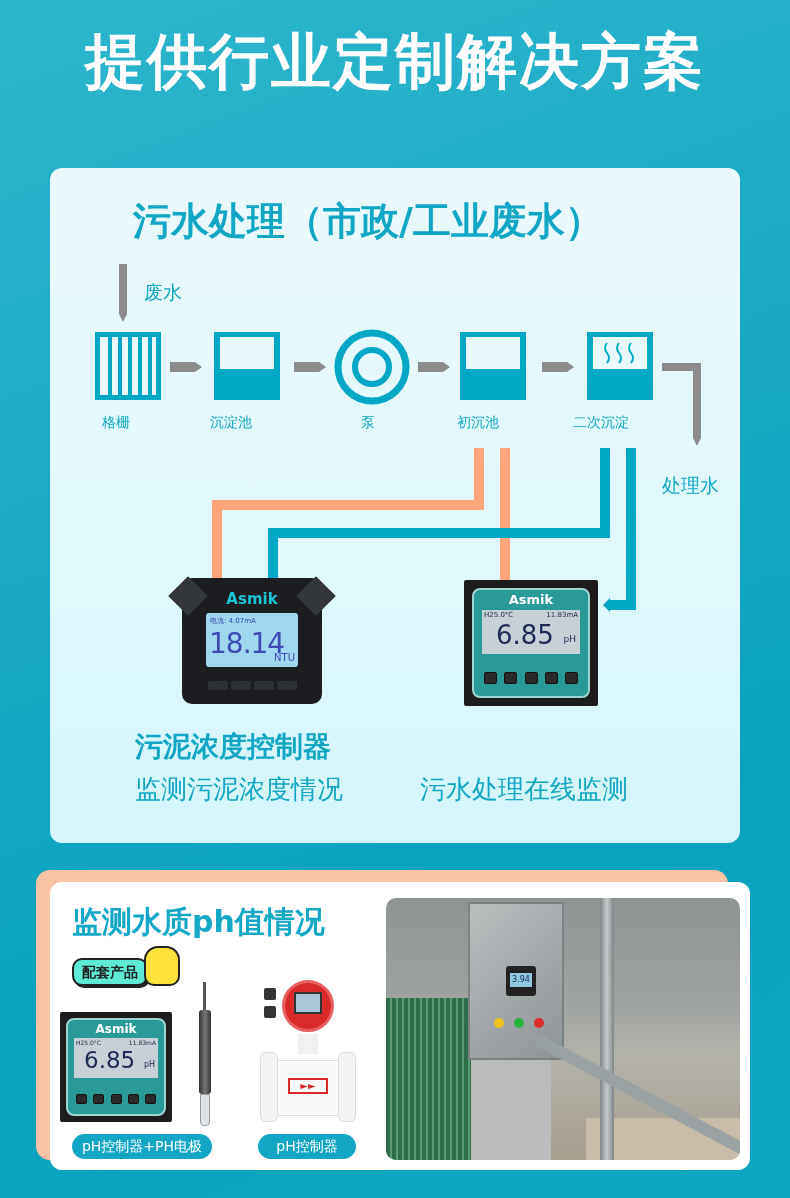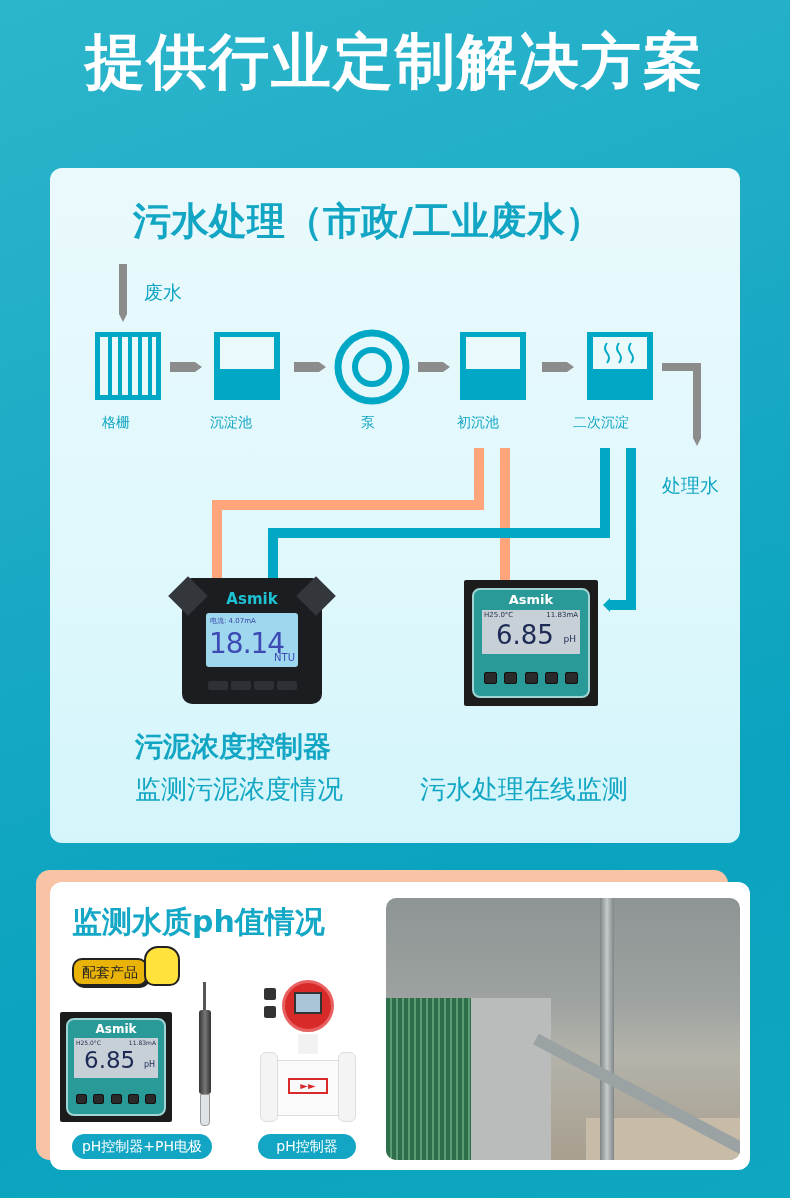--- a/index.html
+++ b/index.html
@@ -62,22 +62,22 @@
     position: absolute; left: 36px; top: 870px; width: 692px; height: 290px;
     background: #f9c3a6; border-radius: 14px;
   }
   .card2 {
     position: absolute; left: 50px; top: 882px; width: 700px; height: 288px;
     background: #ffffff; border-radius: 12px;
   }
   .card2-title { position: absolute; left: 22px; top: 20px; font-size: 30px; font-weight: bold; color: #14a8c6; white-space: nowrap; }
   .badge {
     position: absolute; left: 22px; top: 76px; width: 76px; height: 28px;
-    background: #eab308; border: 2px solid #222; border-radius: 10px;
-    font-size: 14px; font-weight: normal; color: #222; text-align: center; line-height: 24px;
+    background: #5eead4; border: 2px solid #222; border-radius: 10px;
+    font-size: 14px; font-weight: bold; color: #222; text-align: center; line-height: 24px;
     box-shadow: 2px 2px 0 #222;
   }
   .thumb {
     position: absolute; left: 94px; top: 64px; width: 36px; height: 40px;
     background: #ffe23b; border: 2px solid #222; border-radius: 14px 14px 10px 10px;
   }
   .pill {
     position: absolute; height: 25px; border-radius: 13px; background: #12a6c4;
     color: #fff; font-size: 14px; text-align: center; line-height: 25px; white-space: nowrap;
   }
@@ -258,16 +258,23 @@
     <div style="position:absolute; left:28px; top:98px; width:40px; height:16px; border:2px solid #d92a2a; color:#d92a2a; font-size:10px; text-align:center; line-height:12px;">►►</div>
   </div>
 
   <div class="pill" style="left:22px; top:252px; width:140px;">pH控制器+PH电极</div>
   <div class="pill" style="left:208px; top:252px; width:98px;">pH控制器</div>
 
   <div class="photo">
     <div style="position:absolute; left:0; top:100px; width:85px; height:162px; background:repeating-linear-gradient(90deg,#2f6e4a 0 4px,#5c9c74 4px 6px);"></div>
     <div style="position:absolute; left:85px; top:100px; width:80px; height:162px; background:#b9bcbb;"></div>
     <div style="position:absolute; left:200px; top:220px; width:154px; height:42px; background:#c8bca8;"></div>
+    <div style="position:absolute; left:82px; top:4px; width:96px; height:158px; background:linear-gradient(135deg,#b9bebf,#8e9596); border:2px solid #7c8283;">
+      <div style="position:absolute; left:36px; top:62px; width:30px; height:30px; background:#222; border-radius:3px;"></div>
+      <div style="position:absolute; left:40px; top:69px; width:22px; height:14px; background:#8ec7e0; font-size:8px; color:#1d2a55; text-align:center; line-height:14px;">3.94</div>
+      <div style="position:absolute; left:24px; top:114px; width:10px; height:10px; border-radius:50%; background:#f0c31a;"></div>
+      <div style="position:absolute; left:44px; top:114px; width:10px; height:10px; border-radius:50%; background:#27b33b;"></div>
+      <div style="position:absolute; left:64px; top:114px; width:10px; height:10px; border-radius:50%; background:#e02b2b;"></div>
+    </div>
     <div style="position:absolute; left:214px; top:0; width:14px; height:262px; background:linear-gradient(90deg,#7f8687,#c5c9ca,#7f8687);"></div>
     <div style="position:absolute; left:150px; top:135px; width:240px; height:12px; background:#9ba2a3; transform:rotate(28deg); transform-origin:left;"></div>
   </div>
 </div>
 
 </body></html>

